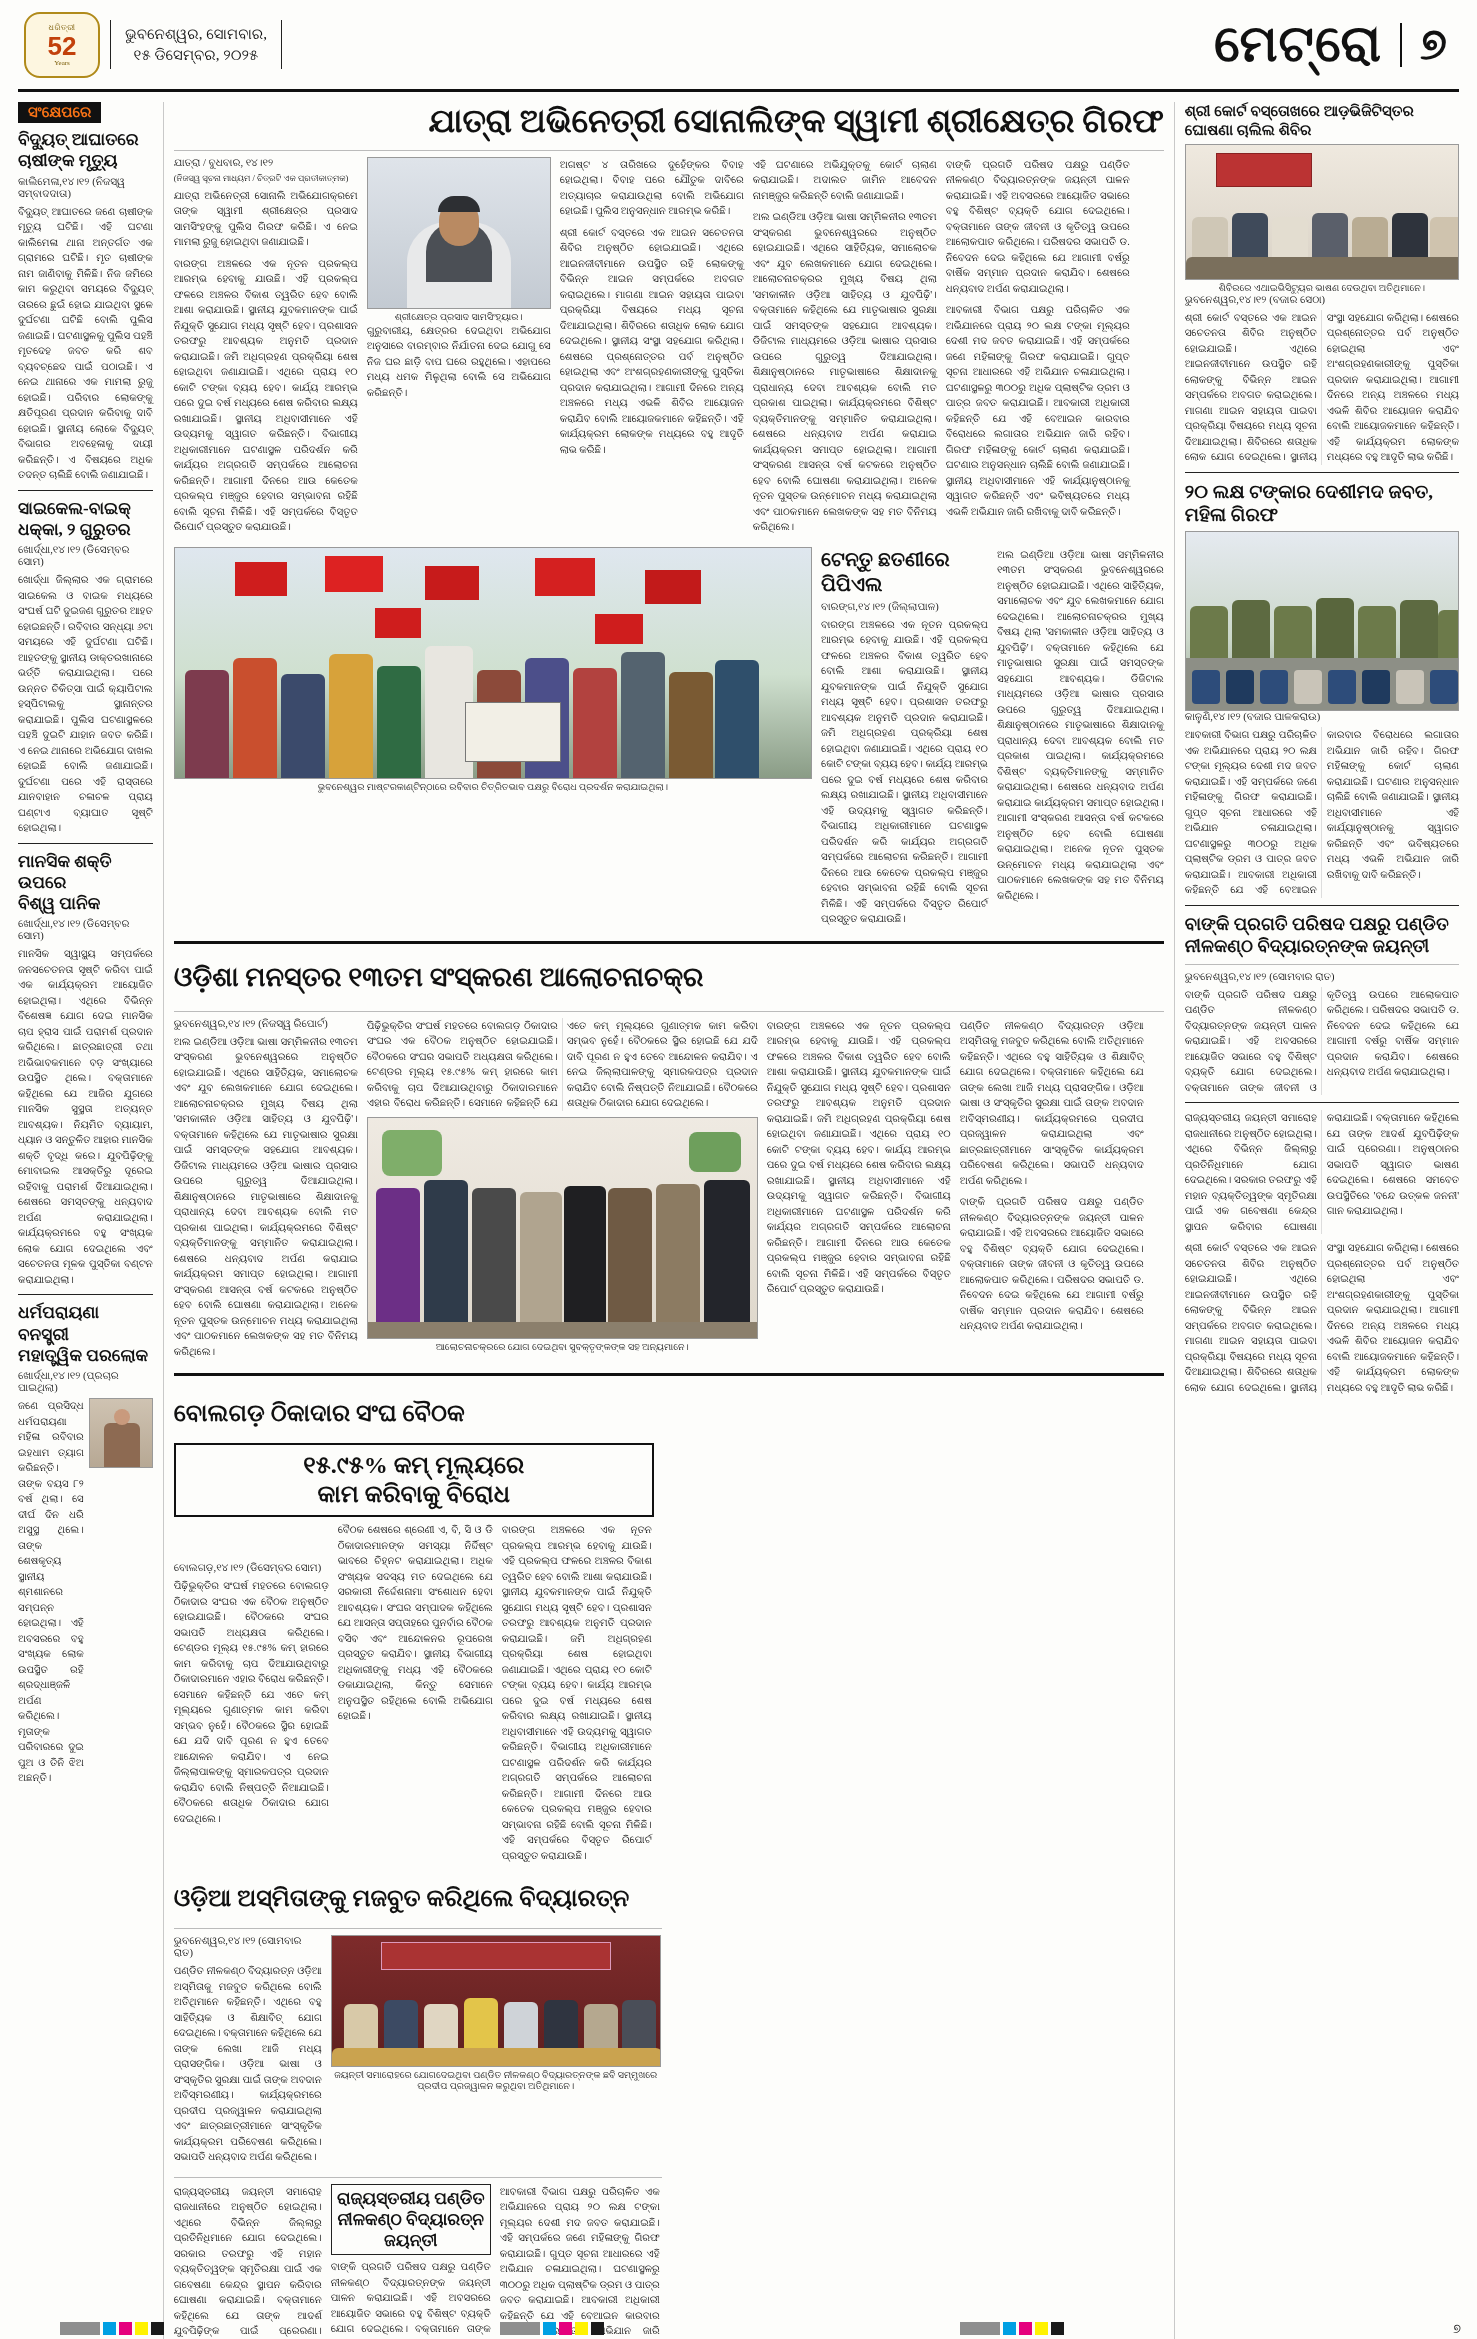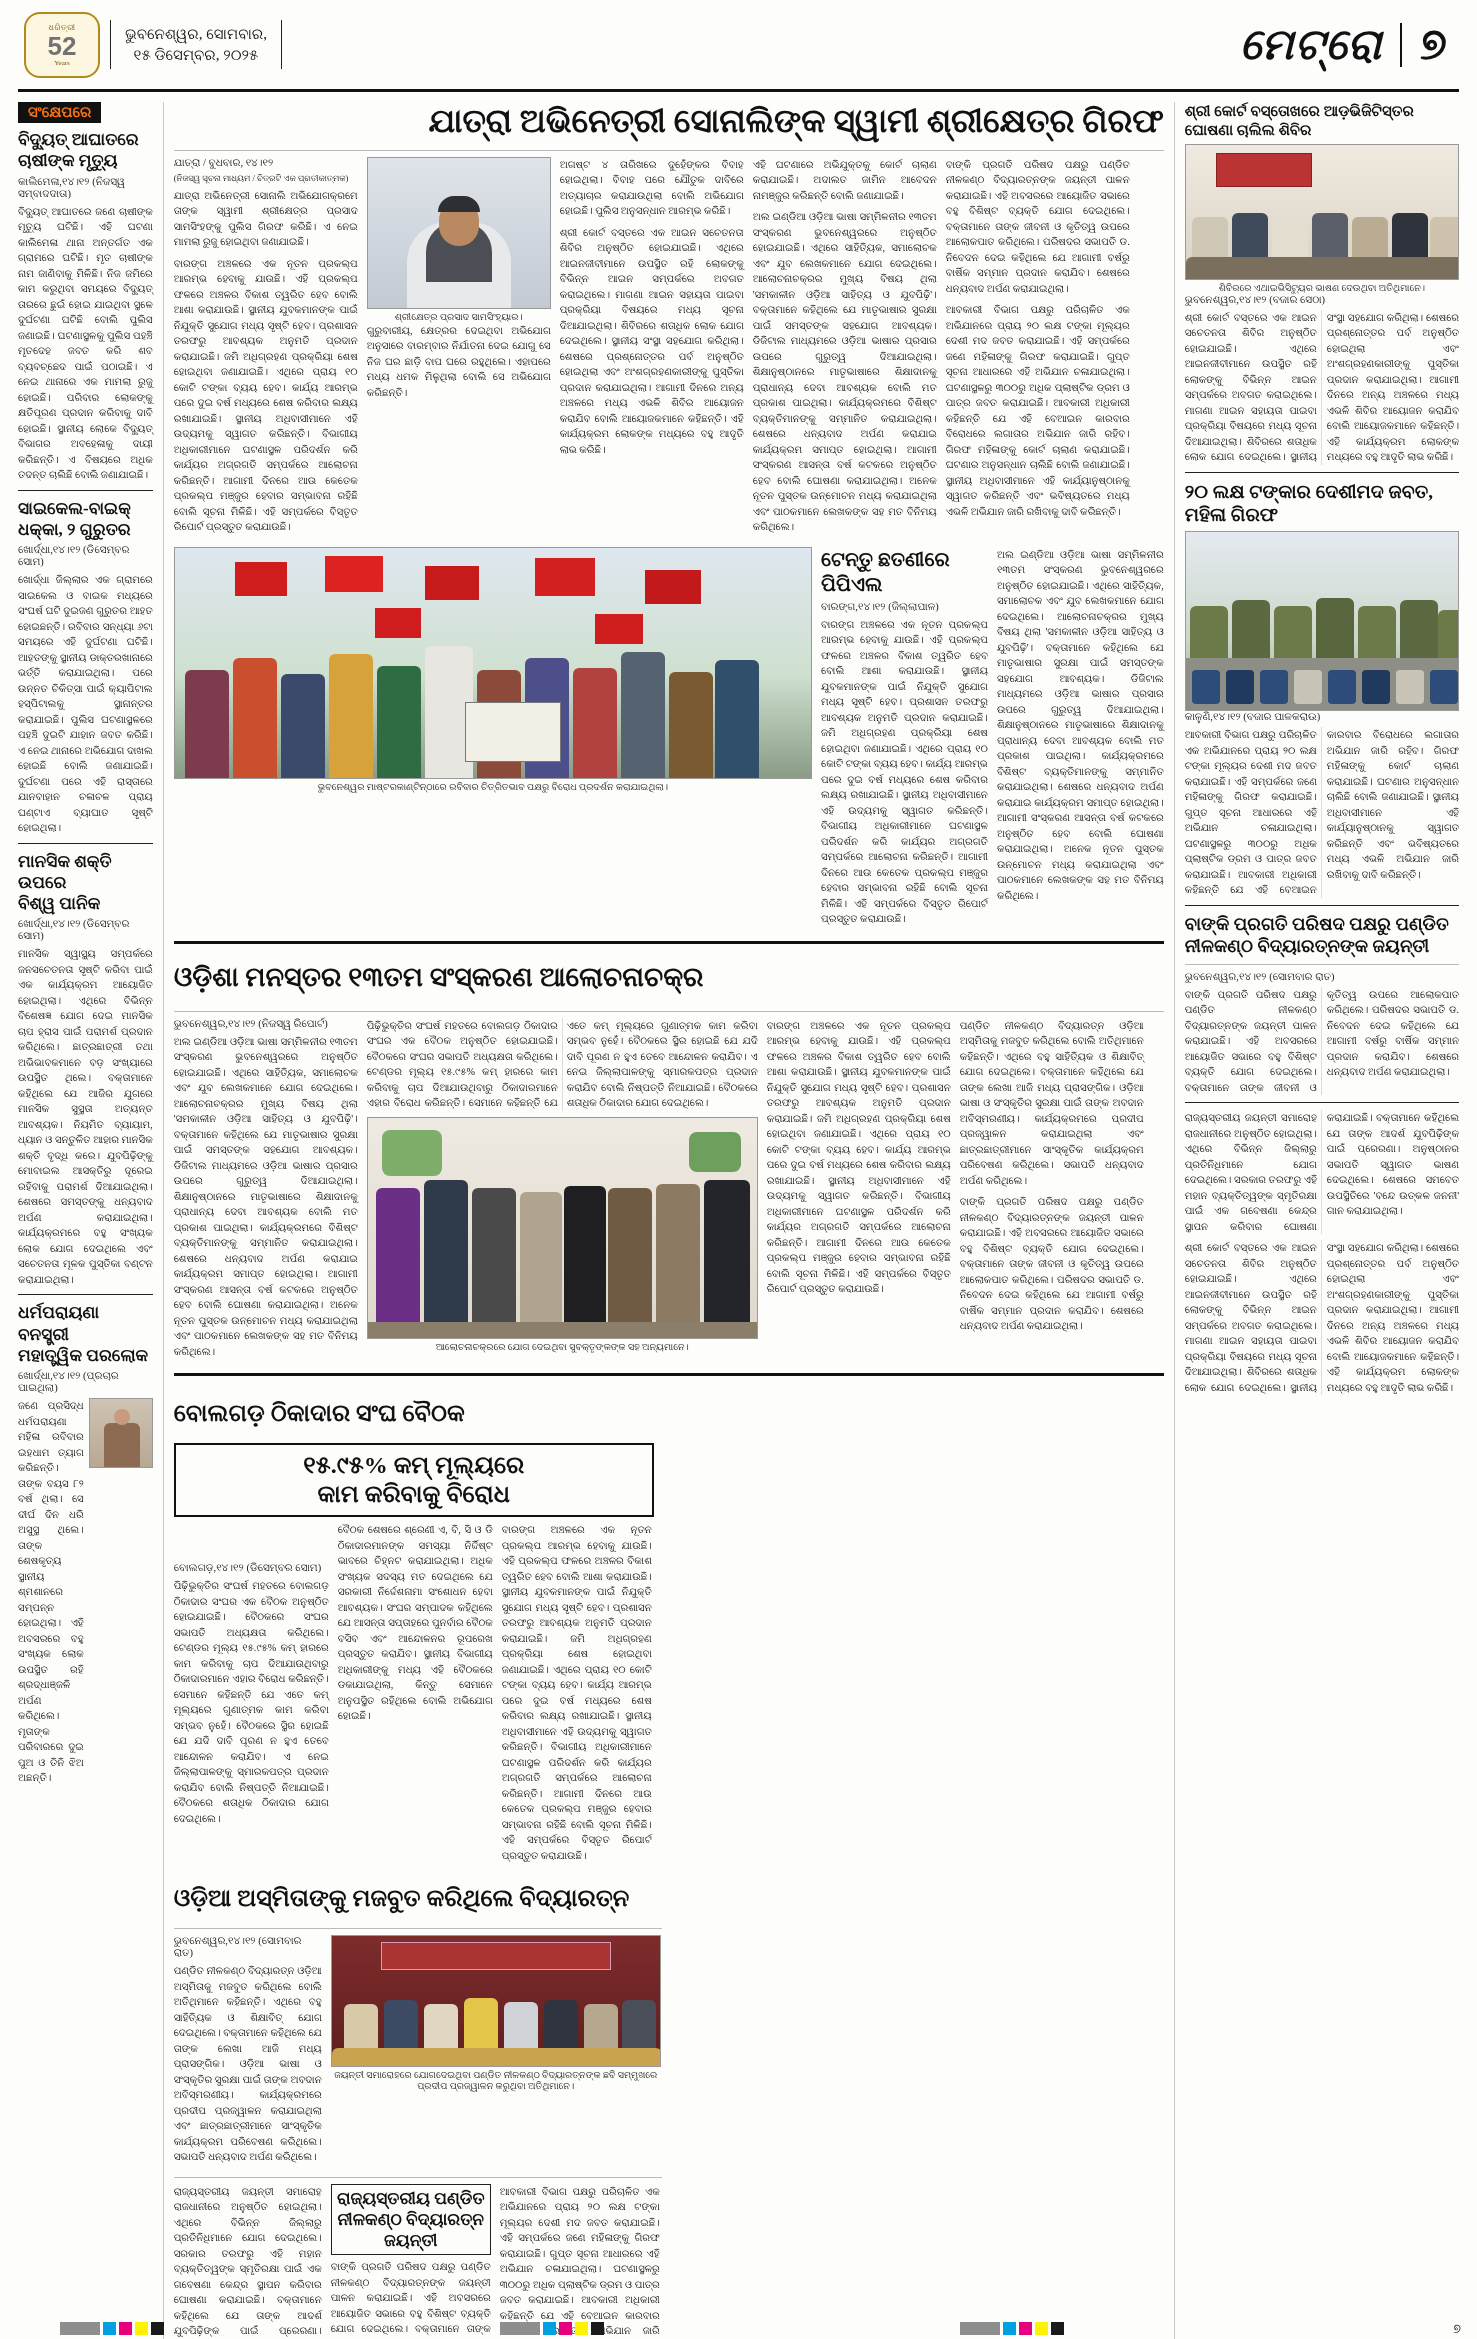--- a/index.html
+++ b/index.html
@@ -15,25 +15,25 @@
   .page { position:relative; width:1477px; height:2339px; padding:0 18px; }
 
   
   .masthead { display:flex; align-items:center; height:92px; border-bottom:3px solid #111; padding:0 6px; }
   .logo-badge {
     width:76px; height:66px; border:2px solid #b08a1a; border-radius:16px;
     display:flex; flex-direction:column; align-items:center; justify-content:center;
     background:#fdf6e0; margin-right:10px;
   }
   .logo-badge .top { font-size:8px; color:#7a5c07; letter-spacing:.5px; }
-  .logo-badge .num { font-size:26px; font-weight:bold; color:#737373; line-height:1; font-family:"Liberation Sans",sans-serif; }
+  .logo-badge .num { font-size:26px; font-weight:bold; color:#c2410c; line-height:1; font-family:"Liberation Sans",sans-serif; }
   .logo-badge .yrs { font-size:7px; color:#7a5c07; }
   .dateline { border-left:1px solid #222; border-right:1px solid #222; padding:4px 14px; font-size:15px; line-height:1.35; text-align:center; }
   .masthead-right { margin-left:auto; display:flex; align-items:center; gap:18px; padding-right:6px; }
-  .metro-title { font-size:43px; font-weight:bold; letter-spacing:1px;font-style:italic; }
+  .metro-title { font-size:51px; font-weight:bold; letter-spacing:1px; }
   .metro-sep { width:2px; height:44px; background:#111; }
   .page-num { font-size:44px; font-weight:bold; }
 
   
   .content { display:flex; gap:10px; padding-top:10px; }
   .col { }
   .c1 { width:140px; }
   .c-mid { width:990px; }
   .c-right { width:285px; }
 

